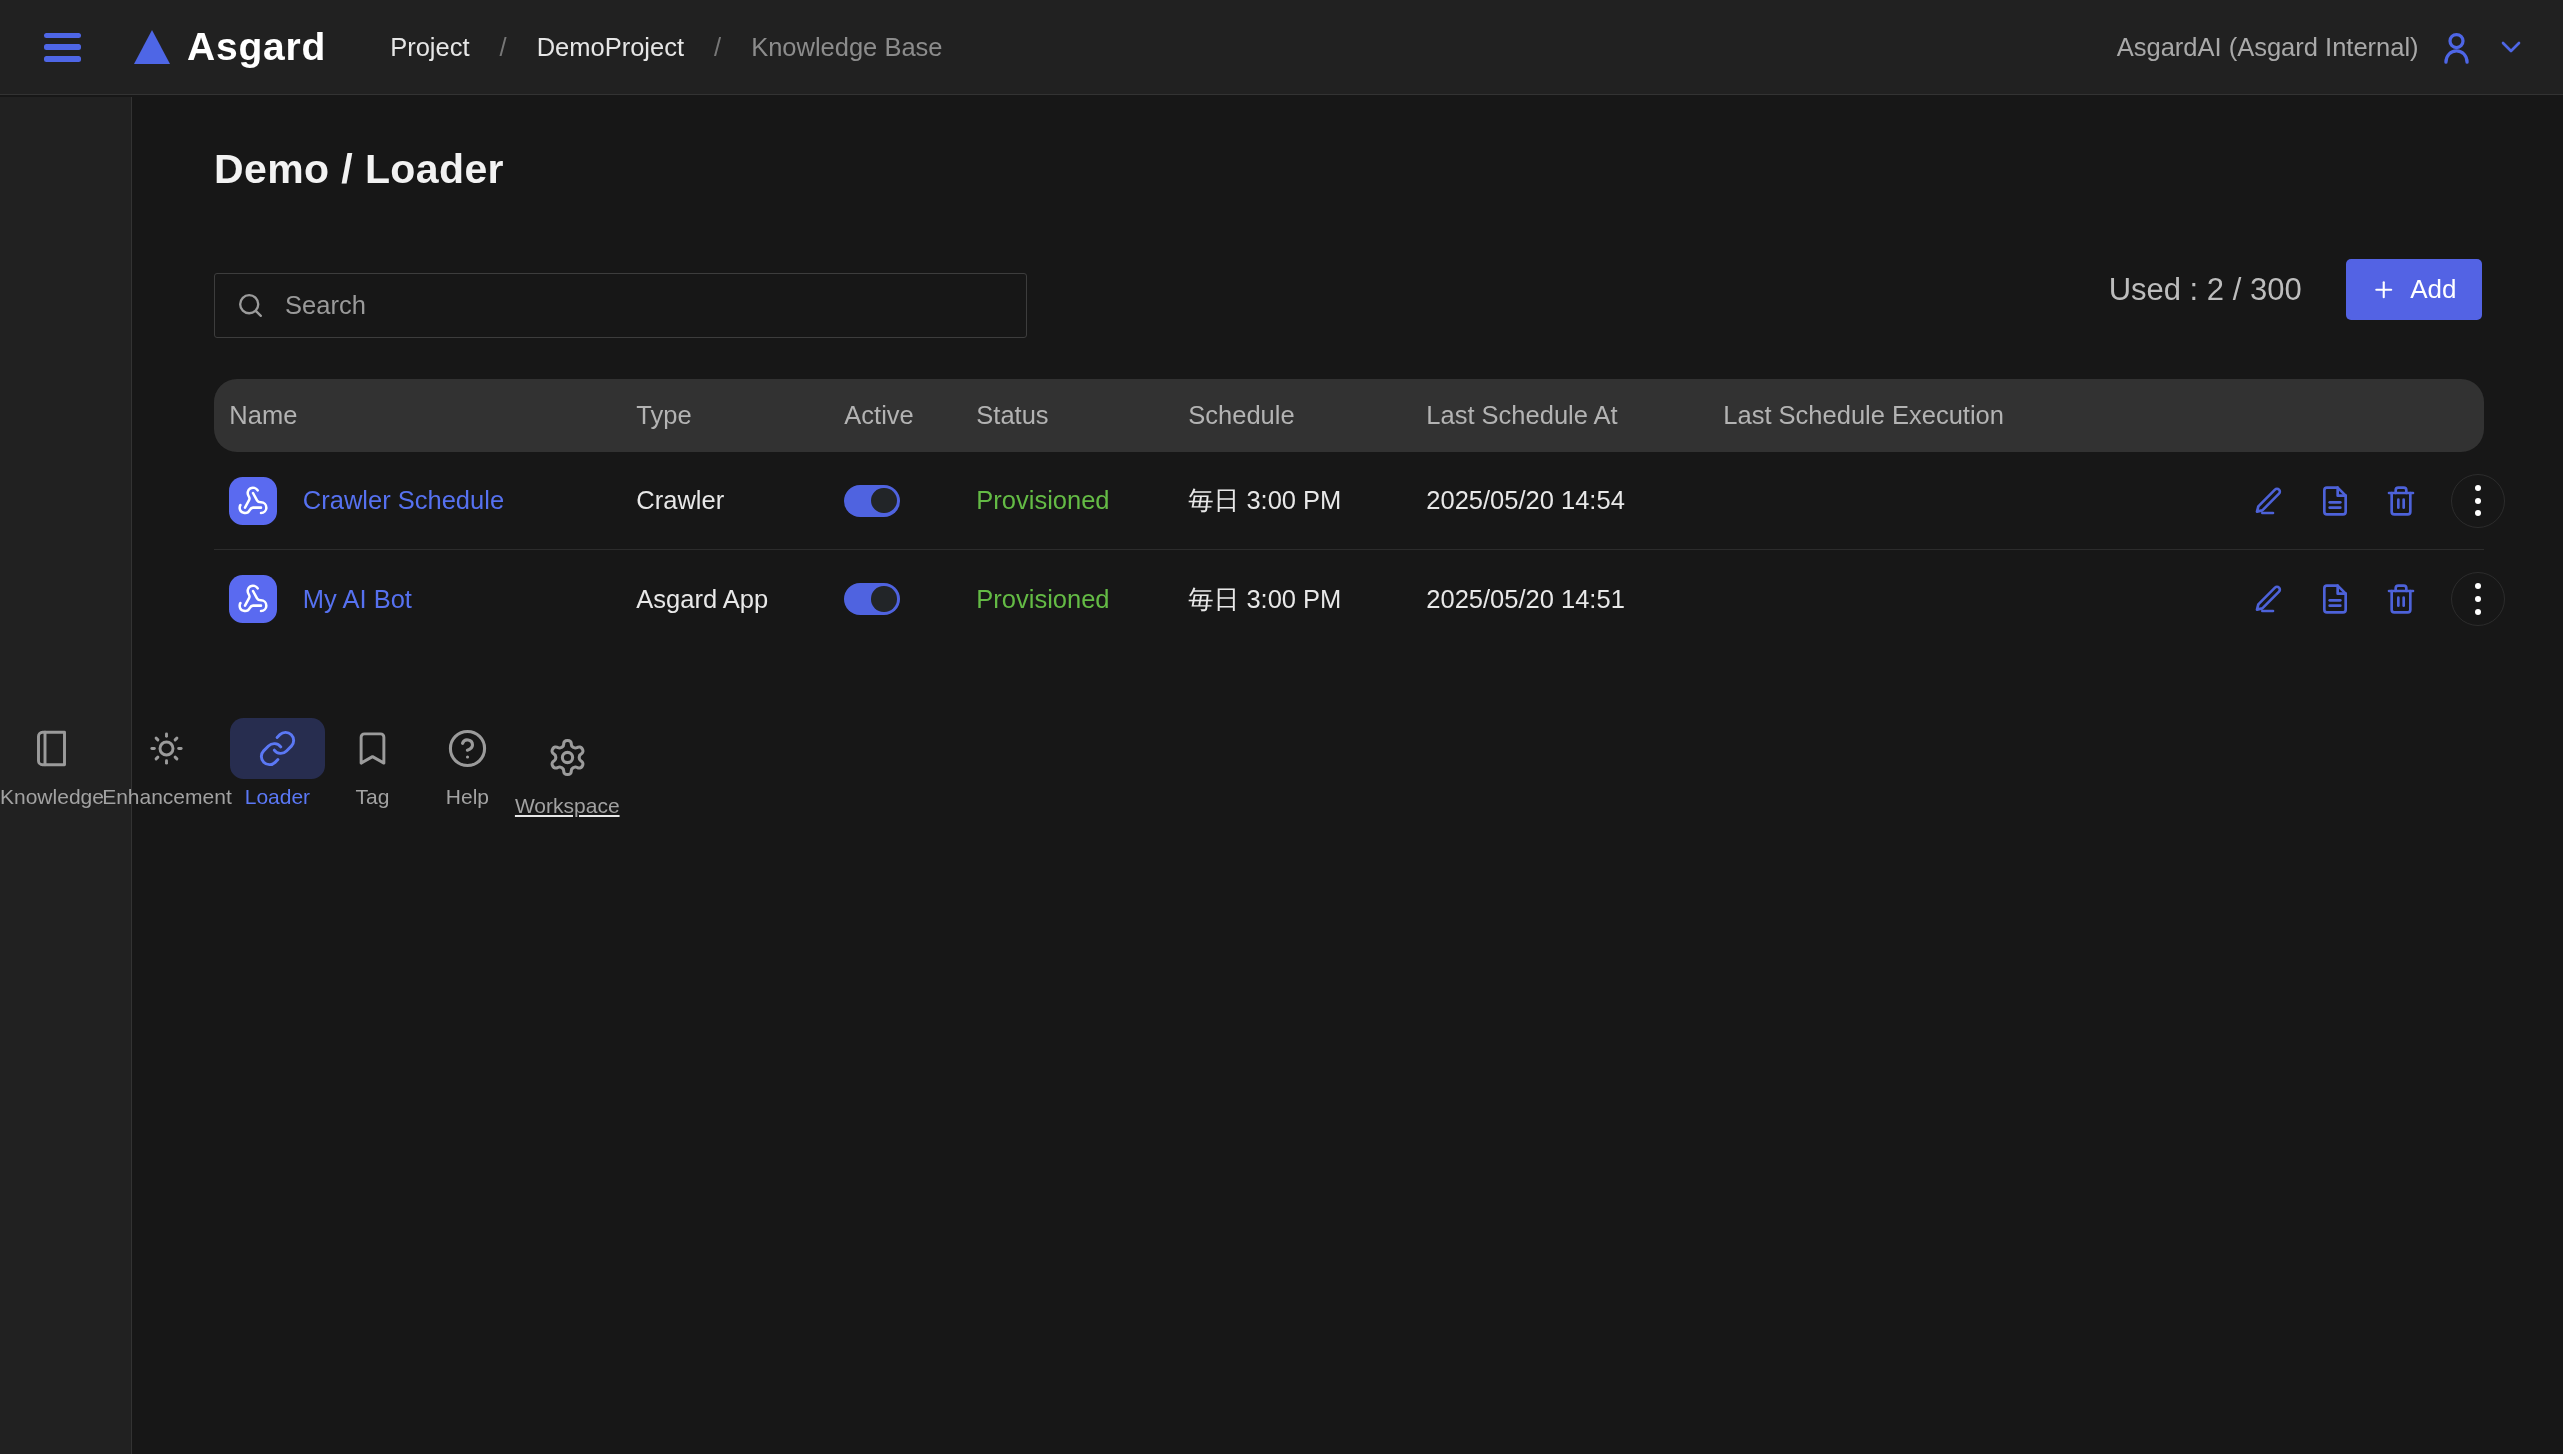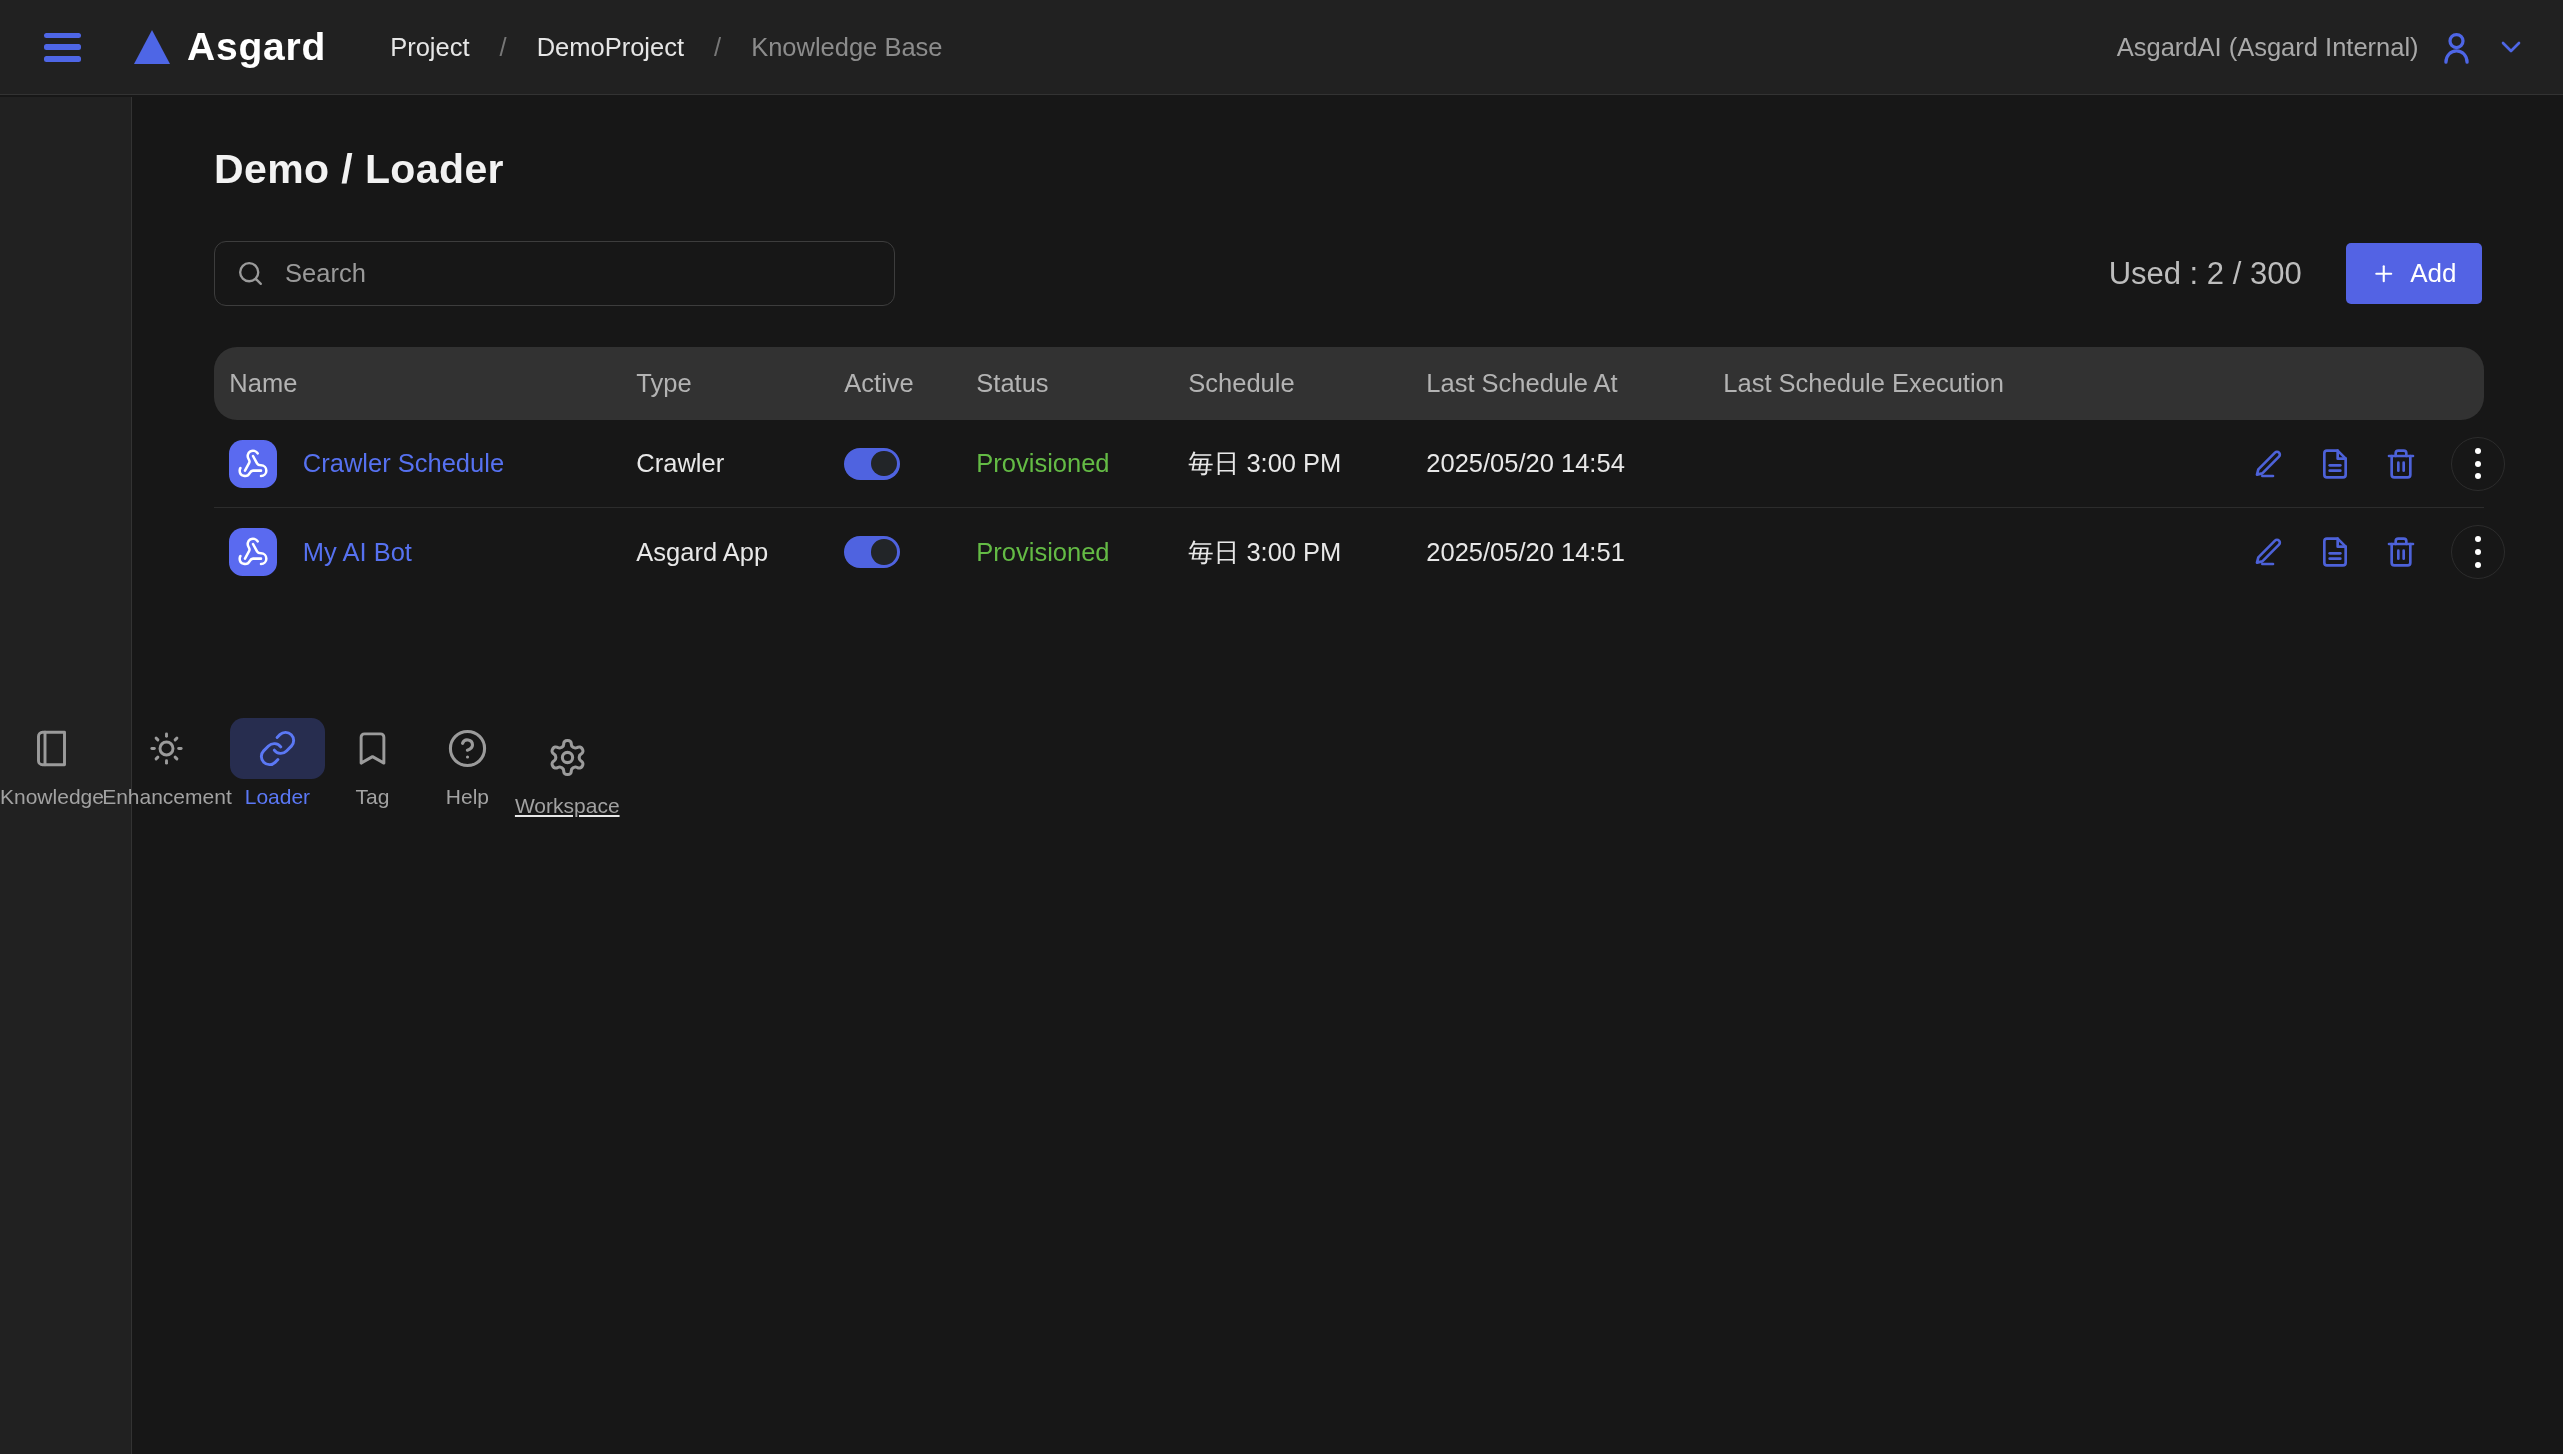--- a/index.html
+++ b/index.html
@@ -44,22 +44,22 @@
   .side-item.active .icon-box { background:#272d4f; }
   .side-item.active .label { color:#5b78f5; }
   .sidebar-spacer { flex:1; }
 
   
   .main { position:absolute; top:97px; left:134px; right:0; bottom:0; padding:49px 81px 0 80px; }
   .page-title { font-size:41px; font-weight:bold; color:#f2f2f2; letter-spacing:0.4px; }
 
   .controls { margin-top:48px; display:flex; align-items:center; }
   .search-box {
-    width:681px; height:65px; border:1.7px solid #3d3d3d; border-radius:12px;
-    display:flex; align-items:center; padding:0 20.4px; gap:18.7px; background:transparent;
+    width:813px; height:65px; border:1.7px solid #3d3d3d; border-radius:3px;
+    display:flex; align-items:center; padding:0 20.4px; gap:18.7px; background:transparent;margin-top:32px;
   }
   .search-box input {
     flex:1; background:transparent; border:none; outline:none;
     font-size:25.5px; color:#ddd; font-family:"Liberation Sans", sans-serif;
   }
   .search-box input::placeholder { color:#9a9a9a; }
   .controls-right { margin-left:auto; display:flex; align-items:center; gap:44px; }
   .usage { font-size:31px; color:#bdbdbd; }
   .add-btn {
     min-width:136px; height:61px; background:#5363e4; border:none; border-radius:5px;
@@ -69,21 +69,21 @@
 
   
   .table { margin-top:41px; width:2270px; }
   .thead {
     display:grid; grid-template-columns:407px 208px 132px 212px 238px 297px 530px 1fr;
     background:#323232; border-radius:23px; height:73px; align-items:center;
   }
   .thead .th { font-size:25.5px; color:#b3b3b3; padding-left:15.3px; font-weight:normal; }
   .trow {
     display:grid; grid-template-columns:407px 208px 132px 212px 238px 297px 530px 1fr;
-    height:88px; align-items:center; border-bottom:1.7px solid #2c2c2c;
+    height:98px; align-items:center; border-bottom:1.7px solid #2c2c2c;
   }
   .trow:last-child { border-bottom:none; }
   .td { padding-left:15.3px; font-size:25.5px; color:#e8e8e8; display:flex; align-items:center; }
   .name-cell { gap:25.5px; }
   .app-icon {
     width:48px; height:48px; border-radius:13.6px; background:#5a6af0;
     display:flex; align-items:center; justify-content:center; flex:none;
   }
   .row-link { color:#5671f0; cursor:pointer; text-decoration:none; }
   .status-ok { color:#64bb45; }

